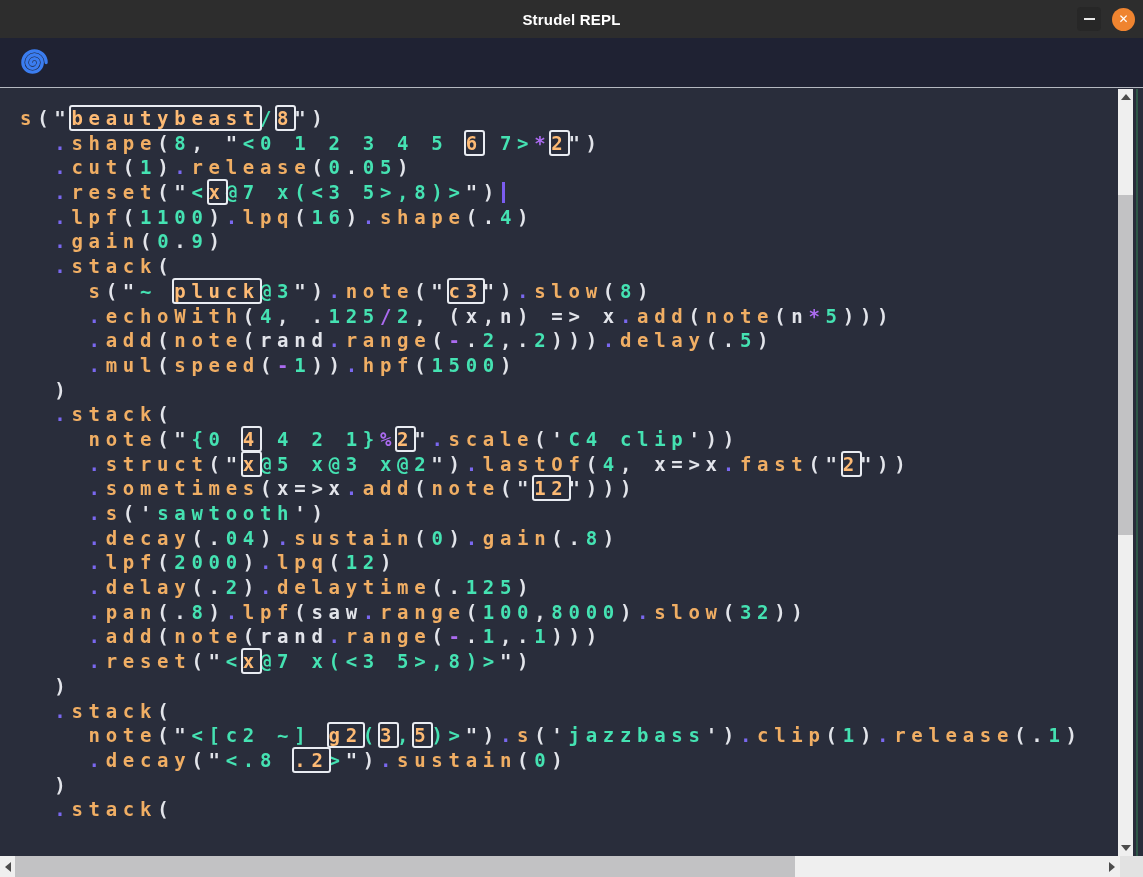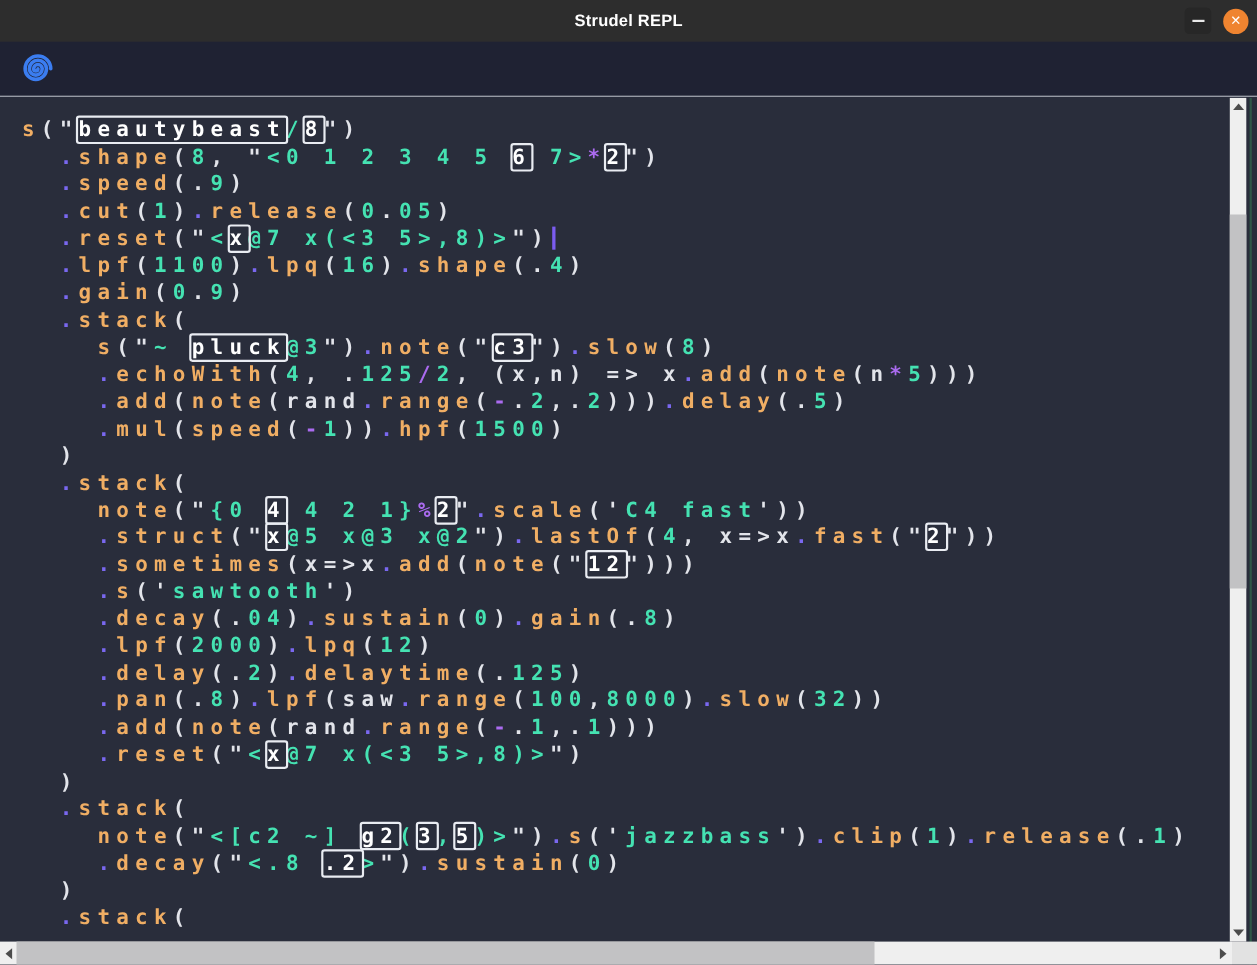--- a/index.html
+++ b/index.html
@@ -37,21 +37,21 @@
     white-space:pre;height:24.7px;line-height:24.7px;
     font-size:19px;font-weight:bold;letter-spacing:5.7px;
   }
   .w{color:#292d3b;}
   .f{color:#f0ae64;}
   .p{color:#e2e4ea;}
   .i{color:#e2e4ea;}
   .d{color:#7a68f0;}
   .o{color:#ab6bf0;}
   .s{color:#45e2b2;}
-  .b{color:#ffffff;outline:2px solid #e9ecf2;outline-offset:0;border-radius:1px;}
+  .b{color:#fdba74;outline:2px solid #e9ecf2;outline-offset:0;border-radius:1px;}
   .cur{display:inline-block;width:3px;height:21px;background:#7b5cf0;vertical-align:-4px;margin-left:2px;}
   
   .vscroll{position:absolute;left:1118px;top:89px;width:15px;height:767px;background:#efefef;}
   .vs-up,.vs-down{position:absolute;left:0;width:15px;height:16px;display:flex;align-items:center;justify-content:center;}
   .vs-up{top:0;} .vs-down{bottom:0;}
   .tri-up{width:0;height:0;border-left:5px solid transparent;border-right:5px solid transparent;border-bottom:6px solid #4c4c4c;}
   .tri-down{width:0;height:0;border-left:5px solid transparent;border-right:5px solid transparent;border-top:6px solid #4c4c4c;}
   .vs-thumb{position:absolute;left:0;top:106px;width:15px;height:340px;background:#c2c2c4;}
   .edge-line{position:absolute;left:1136px;top:89px;width:2px;height:788px;background:#2e5747;}
   .hscroll{position:absolute;left:0;top:856px;width:1120px;height:21px;background:#efefef;}
@@ -80,33 +80,32 @@
 <div class="toolbar">
   <svg class="logo" viewBox="0 0 32 32">
     <path d="M28 16 A12 12 0 0 0 4 16 A10 10 0 0 0 24 16 A8 8 0 0 0 8 16 A6 6 0 0 0 20 16 A4 4 0 0 0 12 16 A2 2 0 0 0 16 16" fill="none" stroke="#3b7df0" stroke-width="3.4" stroke-linecap="round"></path>
   </svg>
 </div>
 
 <div class="editor">
   <div class="code">
       <div class="line"><span class="f">s</span><span class="p">("</span><span class="b">beautybeast</span><span class="s">/</span><span class="b">8</span><span class="p">")</span></div>
       <div class="line"><span class="w">  </span><span class="d">.</span><span class="f">shape</span><span class="p">(</span><span class="s">8</span><span class="p">, "</span><span class="s">&lt;0 1 2 3 4 5 </span><span class="b">6</span><span class="s"> 7&gt;</span><span class="o">*</span><span class="b">2</span><span class="p">")</span></div>
-      <div class="line"><span class="w">  </span><span class="d">.</span><span class="f">speed</span><span class="p">(.</span><span class="s">9</span><span class="p">)</span></div>
       <div class="line"><span class="w">  </span><span class="d">.</span><span class="f">cut</span><span class="p">(</span><span class="s">1</span><span class="p">)</span><span class="d">.</span><span class="f">release</span><span class="p">(</span><span class="s">0</span><span class="p">.</span><span class="s">05</span><span class="p">)</span></div>
       <div class="line"><span class="w">  </span><span class="d">.</span><span class="f">reset</span><span class="p">("</span><span class="s">&lt;</span><span class="b">x</span><span class="s">@7 x(&lt;3 5&gt;,8)&gt;</span><span class="p">")</span><span class="cur"></span></div>
       <div class="line"><span class="w">  </span><span class="d">.</span><span class="f">lpf</span><span class="p">(</span><span class="s">1100</span><span class="p">)</span><span class="d">.</span><span class="f">lpq</span><span class="p">(</span><span class="s">16</span><span class="p">)</span><span class="d">.</span><span class="f">shape</span><span class="p">(.</span><span class="s">4</span><span class="p">)</span></div>
       <div class="line"><span class="w">  </span><span class="d">.</span><span class="f">gain</span><span class="p">(</span><span class="s">0</span><span class="p">.</span><span class="s">9</span><span class="p">)</span></div>
       <div class="line"><span class="w">  </span><span class="d">.</span><span class="f">stack</span><span class="p">(</span></div>
       <div class="line"><span class="w">    </span><span class="f">s</span><span class="p">("</span><span class="s">~ </span><span class="b">pluck</span><span class="s">@3</span><span class="p">")</span><span class="d">.</span><span class="f">note</span><span class="p">("</span><span class="b">c3</span><span class="p">")</span><span class="d">.</span><span class="f">slow</span><span class="p">(</span><span class="s">8</span><span class="p">)</span></div>
       <div class="line"><span class="w">    </span><span class="d">.</span><span class="f">echoWith</span><span class="p">(</span><span class="s">4</span><span class="p">, .</span><span class="s">125</span><span class="o">/</span><span class="s">2</span><span class="p">, (</span><span class="i">x</span><span class="p">,</span><span class="i">n</span><span class="p">) =&gt; </span><span class="i">x</span><span class="d">.</span><span class="f">add</span><span class="p">(</span><span class="f">note</span><span class="p">(</span><span class="i">n</span><span class="o">*</span><span class="s">5</span><span class="p">)))</span></div>
       <div class="line"><span class="w">    </span><span class="d">.</span><span class="f">add</span><span class="p">(</span><span class="f">note</span><span class="p">(</span><span class="i">rand</span><span class="d">.</span><span class="f">range</span><span class="p">(</span><span class="o">-</span><span class="p">.</span><span class="s">2</span><span class="p">,.</span><span class="s">2</span><span class="p">)))</span><span class="d">.</span><span class="f">delay</span><span class="p">(.</span><span class="s">5</span><span class="p">)</span></div>
       <div class="line"><span class="w">    </span><span class="d">.</span><span class="f">mul</span><span class="p">(</span><span class="f">speed</span><span class="p">(</span><span class="o">-</span><span class="s">1</span><span class="p">))</span><span class="d">.</span><span class="f">hpf</span><span class="p">(</span><span class="s">1500</span><span class="p">)</span></div>
       <div class="line"><span class="w">  </span><span class="p">)</span></div>
       <div class="line"><span class="w">  </span><span class="d">.</span><span class="f">stack</span><span class="p">(</span></div>
-      <div class="line"><span class="w">    </span><span class="f">note</span><span class="p">("</span><span class="s">{0 </span><span class="b">4</span><span class="s"> 4 2 1}</span><span class="o">%</span><span class="b">2</span><span class="p">"</span><span class="d">.</span><span class="f">scale</span><span class="p">('</span><span class="s">C4 fast</span><span class="p">'))</span></div>
+      <div class="line"><span class="w">    </span><span class="f">note</span><span class="p">("</span><span class="s">{0 </span><span class="b">4</span><span class="s"> 4 2 1}</span><span class="o">%</span><span class="b">2</span><span class="p">"</span><span class="d">.</span><span class="f">scale</span><span class="p">('</span><span class="s">C4 clip</span><span class="p">'))</span></div>
       <div class="line"><span class="w">    </span><span class="d">.</span><span class="f">struct</span><span class="p">("</span><span class="b">x</span><span class="s">@5 x@3 x@2</span><span class="p">")</span><span class="d">.</span><span class="f">lastOf</span><span class="p">(</span><span class="s">4</span><span class="p">, </span><span class="i">x</span><span class="p">=&gt;</span><span class="i">x</span><span class="d">.</span><span class="f">fast</span><span class="p">("</span><span class="b">2</span><span class="p">"))</span></div>
       <div class="line"><span class="w">    </span><span class="d">.</span><span class="f">sometimes</span><span class="p">(</span><span class="i">x</span><span class="p">=&gt;</span><span class="i">x</span><span class="d">.</span><span class="f">add</span><span class="p">(</span><span class="f">note</span><span class="p">("</span><span class="b">12</span><span class="p">")))</span></div>
       <div class="line"><span class="w">    </span><span class="d">.</span><span class="f">s</span><span class="p">('</span><span class="s">sawtooth</span><span class="p">')</span></div>
       <div class="line"><span class="w">    </span><span class="d">.</span><span class="f">decay</span><span class="p">(.</span><span class="s">04</span><span class="p">)</span><span class="d">.</span><span class="f">sustain</span><span class="p">(</span><span class="s">0</span><span class="p">)</span><span class="d">.</span><span class="f">gain</span><span class="p">(.</span><span class="s">8</span><span class="p">)</span></div>
       <div class="line"><span class="w">    </span><span class="d">.</span><span class="f">lpf</span><span class="p">(</span><span class="s">2000</span><span class="p">)</span><span class="d">.</span><span class="f">lpq</span><span class="p">(</span><span class="s">12</span><span class="p">)</span></div>
       <div class="line"><span class="w">    </span><span class="d">.</span><span class="f">delay</span><span class="p">(.</span><span class="s">2</span><span class="p">)</span><span class="d">.</span><span class="f">delaytime</span><span class="p">(.</span><span class="s">125</span><span class="p">)</span></div>
       <div class="line"><span class="w">    </span><span class="d">.</span><span class="f">pan</span><span class="p">(.</span><span class="s">8</span><span class="p">)</span><span class="d">.</span><span class="f">lpf</span><span class="p">(</span><span class="i">saw</span><span class="d">.</span><span class="f">range</span><span class="p">(</span><span class="s">100</span><span class="p">,</span><span class="s">8000</span><span class="p">)</span><span class="d">.</span><span class="f">slow</span><span class="p">(</span><span class="s">32</span><span class="p">))</span></div>
       <div class="line"><span class="w">    </span><span class="d">.</span><span class="f">add</span><span class="p">(</span><span class="f">note</span><span class="p">(</span><span class="i">rand</span><span class="d">.</span><span class="f">range</span><span class="p">(</span><span class="o">-</span><span class="p">.</span><span class="s">1</span><span class="p">,.</span><span class="s">1</span><span class="p">)))</span></div>
       <div class="line"><span class="w">    </span><span class="d">.</span><span class="f">reset</span><span class="p">("</span><span class="s">&lt;</span><span class="b">x</span><span class="s">@7 x(&lt;3 5&gt;,8)&gt;</span><span class="p">")</span></div>
       <div class="line"><span class="w">  </span><span class="p">)</span></div>

